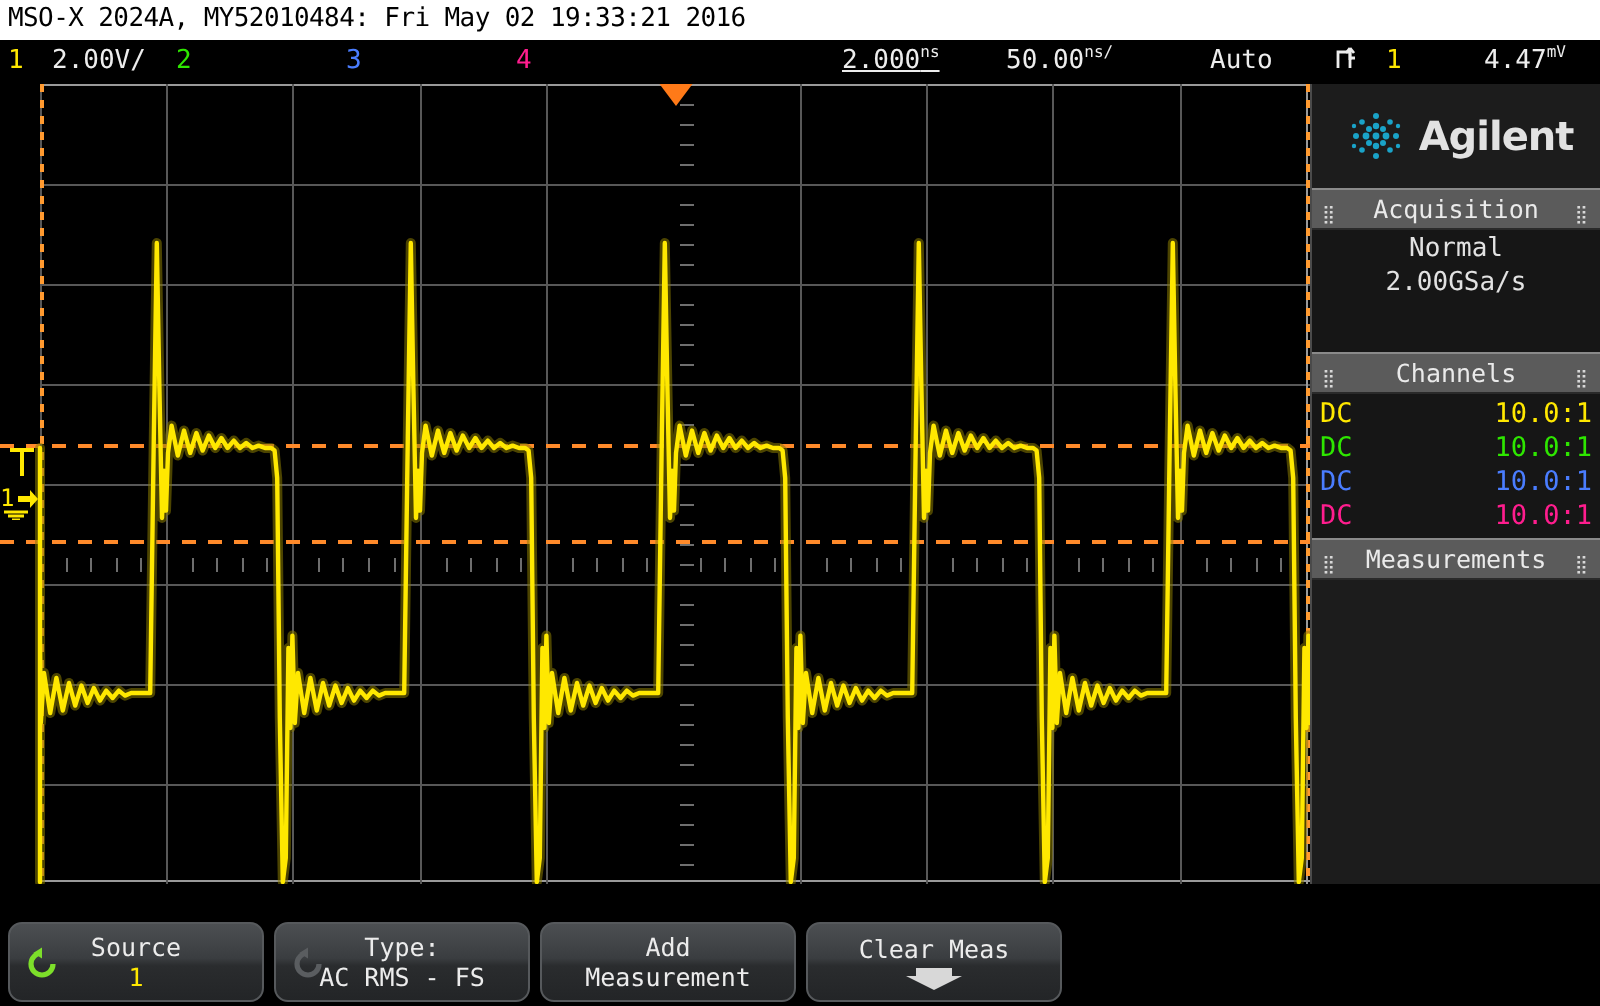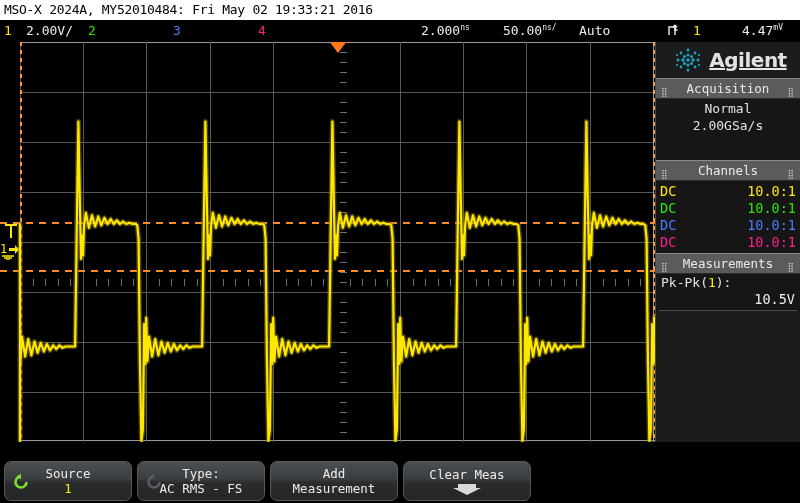--- a/index.html
+++ b/index.html
@@ -50,22 +50,22 @@
   .gutter{position:absolute;left:0;top:42px;width:20px;height:400px;}
   .t-mark{position:absolute;left:4px;top:181px;width:14px;height:16px;}
   .gnd-mark{position:absolute;left:0px;top:196px;width:20px;height:22px;}
 
   
   .wave{position:absolute;left:0;top:0;width:655px;height:400px;}
 
   
   .sidepanel{position:absolute;left:655px;top:42px;width:145px;height:400px;
              background:#1c1c1c;border-left:1px solid #4a4a4a;box-sizing:border-box;}
-  .logo-row{height:36px;display:flex;align-items:center;justify-content:center;
-            background:#1c1c1c;gap:6px;padding-left:4px;text-decoration:underline;}
+  .logo-row{height:52px;display:flex;align-items:center;justify-content:center;
+            background:#1c1c1c;gap:6px;padding-left:4px;}
   .logo-text{font-size:20px;font-weight:bold;color:#e2e2e2;
              font-family:"DejaVu Sans",sans-serif;letter-spacing:-0.5px;}
   .sect-head{height:19px;background:#5b5b5b;color:#eaeaea;font-size:12.5px;
              line-height:19px;text-align:center;position:relative;
              font-family:"DejaVu Sans Mono",monospace;
              border-top:1px solid #8a8a8a;border-bottom:1px solid #2a2a2a;}
   .sect-head .dots{position:absolute;top:4px;font-size:9px;color:#d8d8d8;letter-spacing:1px;}
   .sect-head .dl{left:5px;} .sect-head .dr{right:5px;}
   .sect-body{background:#161616;padding:1px 4px 2px 4px;
              font-family:"DejaVu Sans Mono",monospace;font-size:13px;color:#e2e2e2;}
@@ -101,23 +101,23 @@
 <div class="root">
 
   <div class="titlebar">MSO-X 2024A, MY52010484: Fri May 02 19:33:21 2016</div>
 
   <div class="statusbar">
     <span style="left:4px;color:#ffe800;">1</span>
     <span style="left:26px;color:#ededed;">2.00V/</span>
     <span style="left:88px;color:#2ee600;">2</span>
     <span style="left:173px;color:#4a7dff;">3</span>
     <span style="left:258px;color:#ff1d8e;">4</span>
-    <span style="left:421px;color:#ededed;"><i style="font-style:normal">2.000</i><i class="sup" style="font-style:normal">ns</i></span>
+    <span style="left:421px;color:#ededed;text-decoration:underline;"><i style="font-style:normal">2.000</i><i class="sup" style="font-style:normal">ns</i></span>
     <span style="left:503px;color:#ededed;"><i style="font-style:normal">50.00</i><i class="sup" style="font-style:normal">ns/</i></span>
-    <span style="left:579px;color:#ededed;">Auto</span>
+    <span style="left:605px;color:#ededed;">Auto</span>
     <span style="left:667px;">
       <svg width="14" height="14" viewBox="0 0 14 14" style="vertical-align:-2px">
         <path d="M2 12 L2 4 L8 4 L8 12" fill="none" stroke="#ededed" stroke-width="1.4"></path>
         <path d="M8 7 L10.5 7 M8 2 L8 8 M8 2 L6 4.5 M8 2 L10 4.5" fill="none" stroke="#ededed" stroke-width="1.4"></path>
       </svg>
     </span>
     <span style="left:693px;color:#ffe800;">1</span>
     <span style="left:742px;color:#ededed;"><i style="font-style:normal">4.47</i><i class="sup" style="font-style:normal">mV</i></span>
   </div>
 
@@ -313,24 +313,20 @@
         <span>10.0:1</span>
       </div>
     </div>
 
     <div class="sect-head">
       <span class="dots dl">⣿</span>
       <span>Measurements</span>
       <span class="dots dr">⣿</span>
     </div>
     <div class="sect-body" style="padding:0 3px">
-      <div class="ms-item">
-        <div class="ms-label"><span>Pk-Pk(</span><span class="chn1">1</span><span>):</span></div>
-        <div class="ms-value">10.5V</div>
-      </div>
     </div>
   </div>
 
   <div class="menubar">
     <div class="softkeys">
 
       <div class="skey">
         <svg class="knob" viewBox="0 0 18 18">
           <path d="M14.5 9 A5.5 5.5 0 1 1 9 3.5" fill="none" stroke="#7ddf2a" stroke-width="2.6"></path>
           <path d="M9 0.8 L9 6.2 L4.6 3.5 Z" fill="#7ddf2a"></path>

